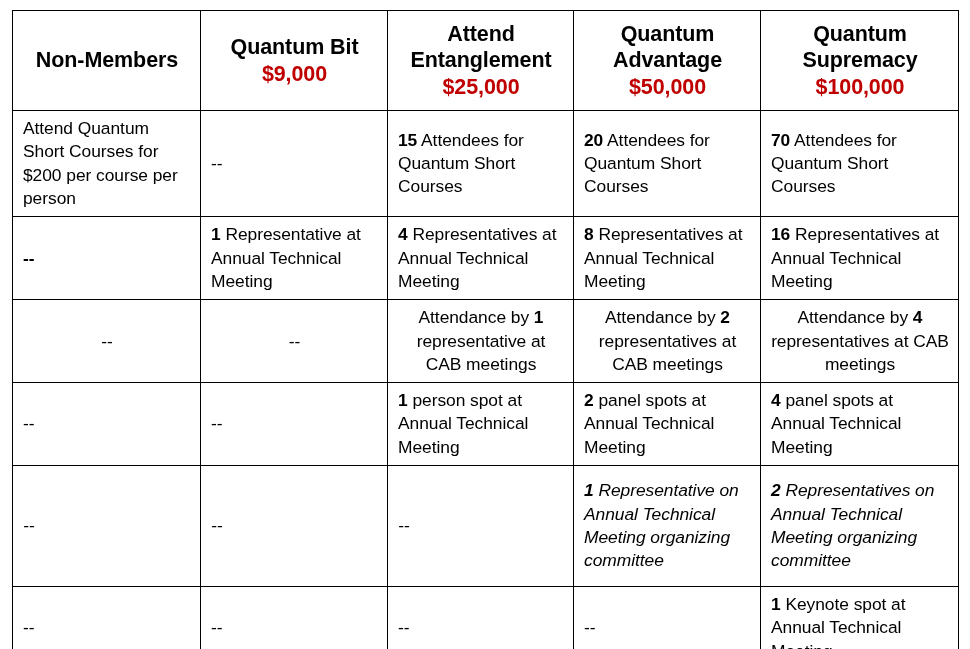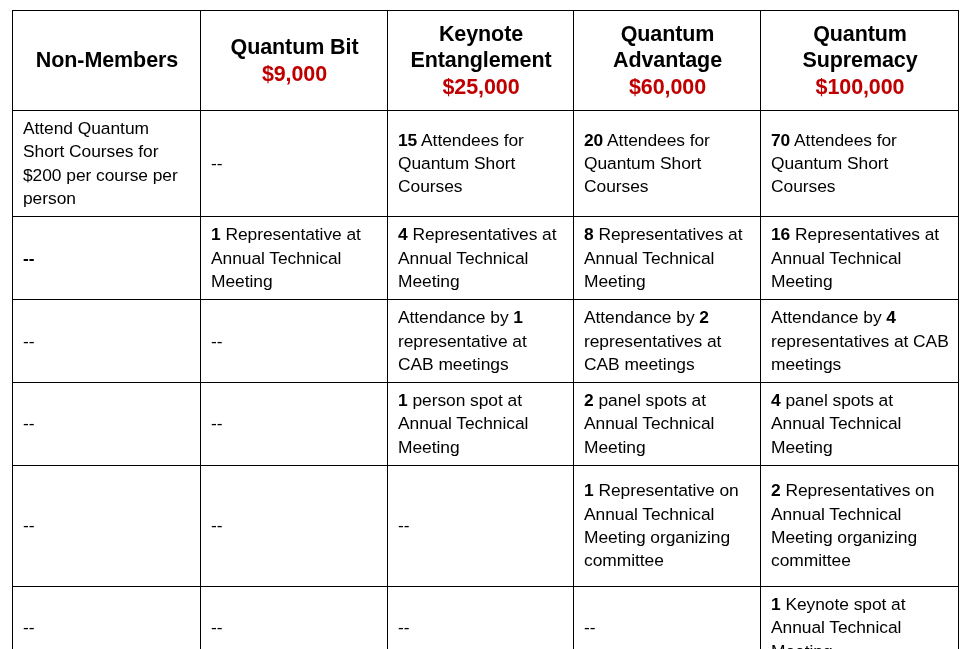--- a/index.html
+++ b/index.html
@@ -82,23 +82,23 @@
 
   td.dash {
     font-weight: normal;
   }
   td.dash-bold {
     font-weight: bold;
   }
 
   tr.r1 td { height: 98px; }
   tr.r2 td { height: 77px; }
-  tr.r3 td { height: 78px; }
+  tr.r3 td { height: 78px; text-align: center; }
   tr.r4 td { height: 71px; }
-  tr.r5 td { height: 121px; }
+  tr.r5 td { height: 121px; font-style: italic; }
   tr.r6 td { height: 79px; }
 </style>
 </head>
 <body>
 
 <div class="sheet">
   <table class="benefits-table">
     <colgroup>
       <col class="c1">
         <col class="c2">
@@ -110,26 +110,26 @@
       <tr>
         <th>
           <span class="tier-name">Non-Members</span>
           <span class="tier-price"></span>
         </th>
         <th>
           <span class="tier-name">Quantum Bit</span>
           <span class="tier-price">$9,000</span>
         </th>
         <th>
-          <span class="tier-name">Keynote Entanglement</span>
+          <span class="tier-name">Attend Entanglement</span>
           <span class="tier-price">$25,000</span>
         </th>
         <th>
           <span class="tier-name">Quantum Advantage</span>
-          <span class="tier-price">$60,000</span>
+          <span class="tier-price">$50,000</span>
         </th>
         <th>
           <span class="tier-name">Quantum Supremacy</span>
           <span class="tier-price">$100,000</span>
         </th>
       </tr>
     </thead>
     <tbody id="table-body">
         <tr class="r1">
           <td><span>Attend Quantum Short Courses for $200 per course per person</span></td>

